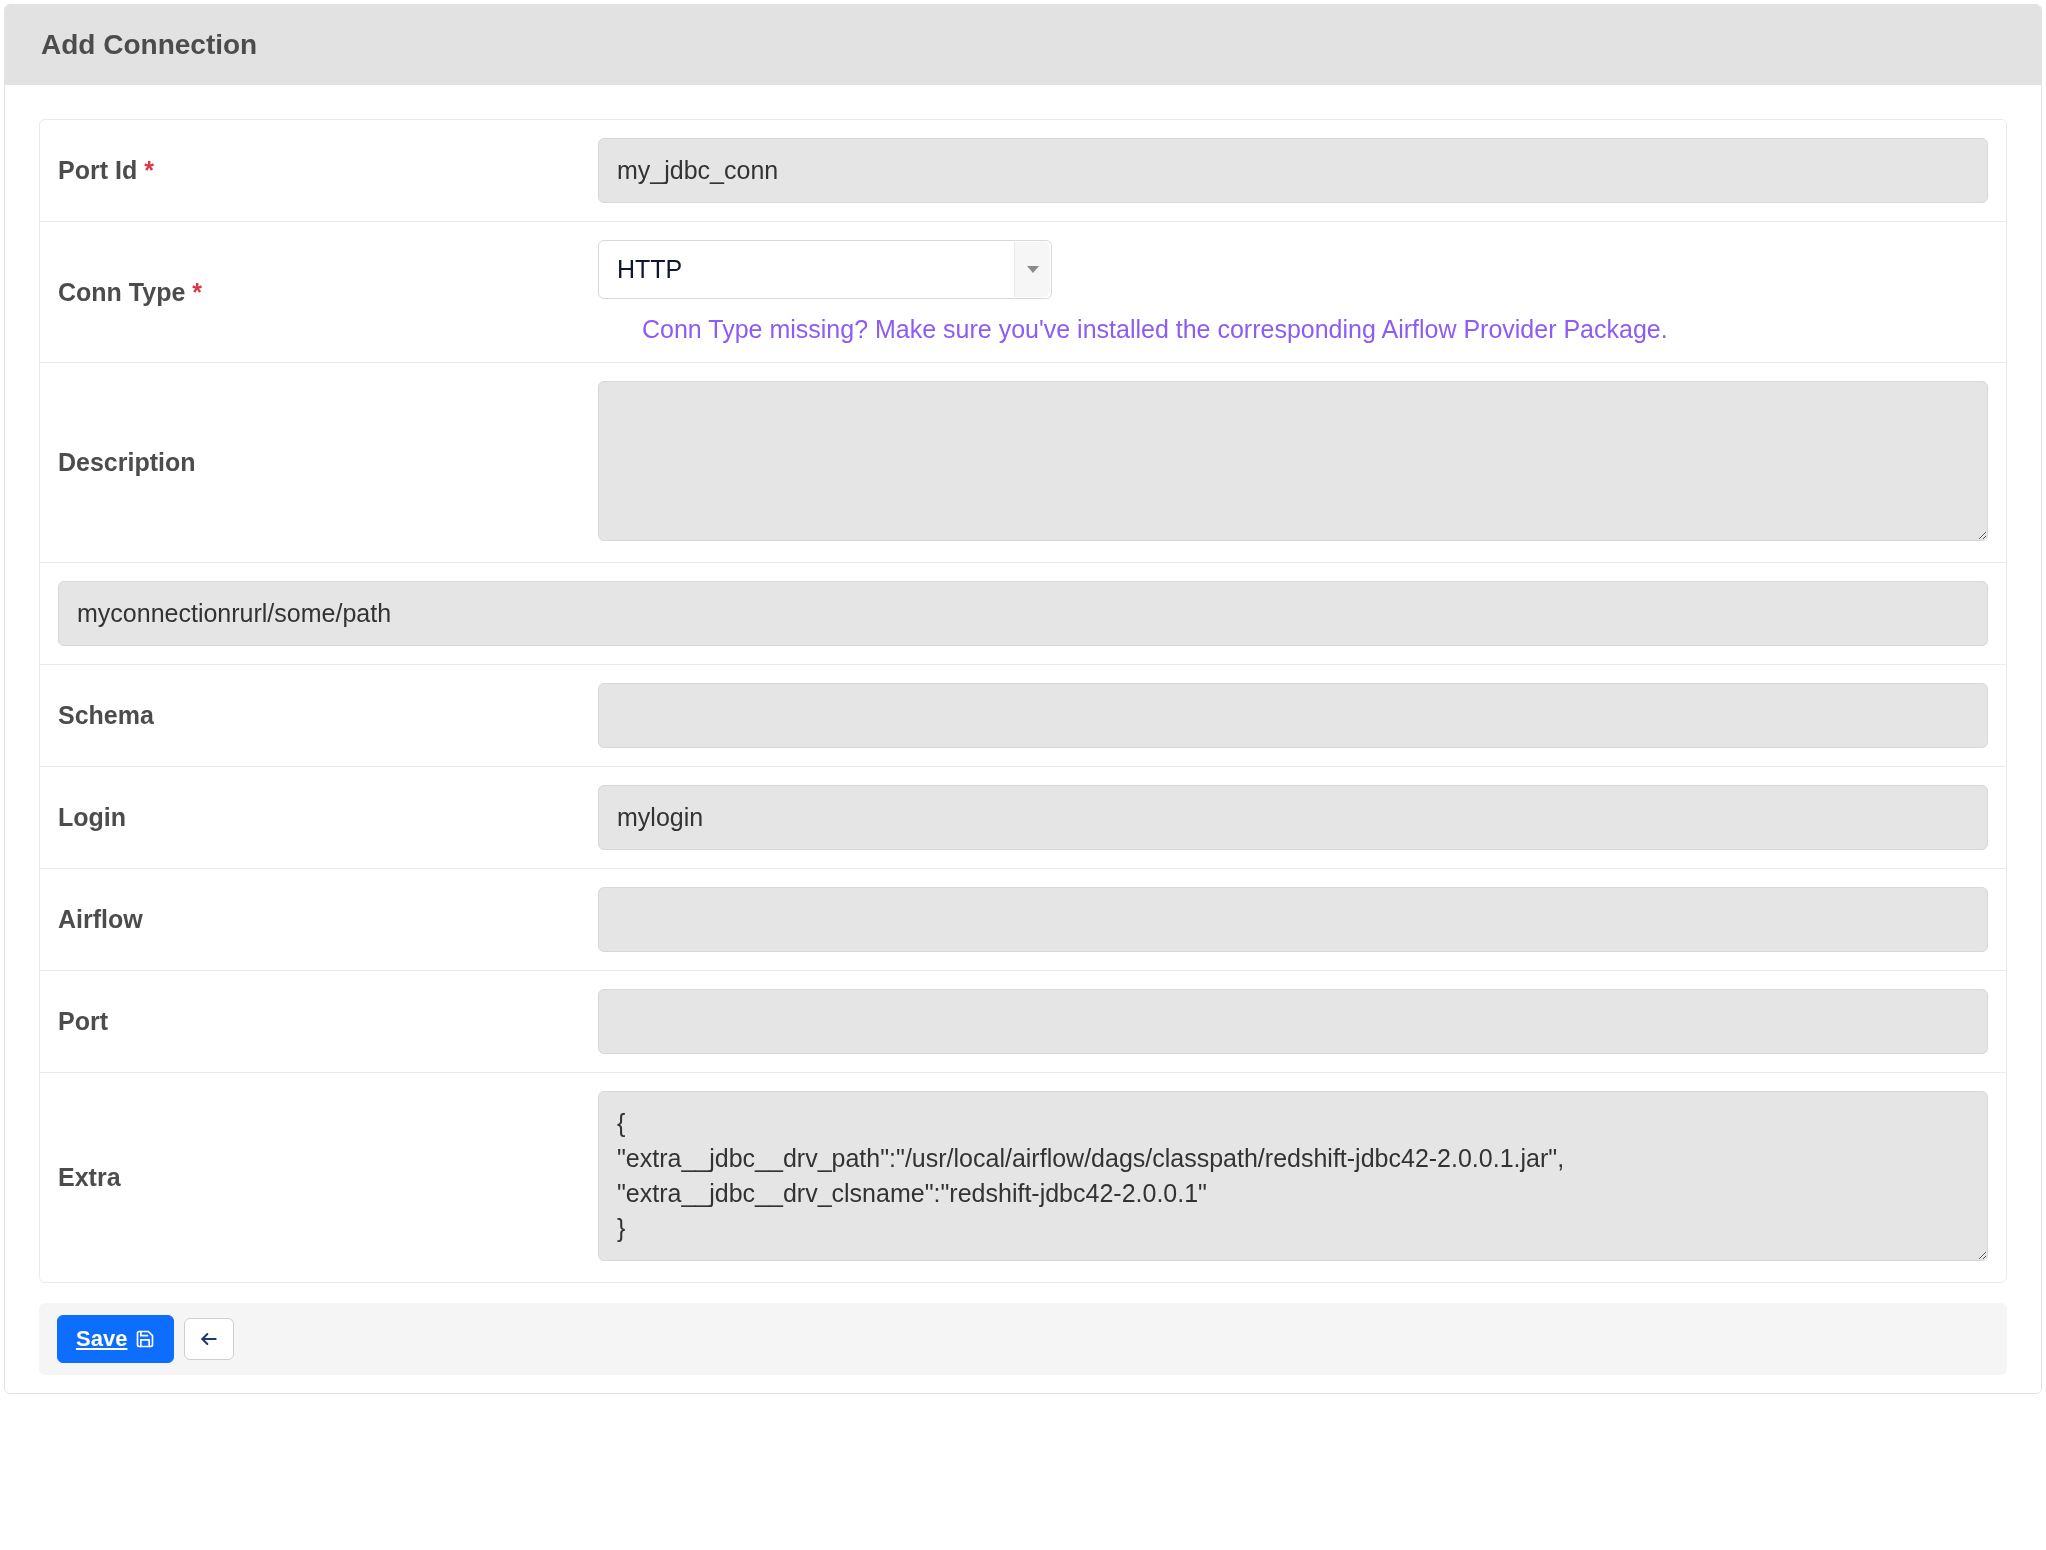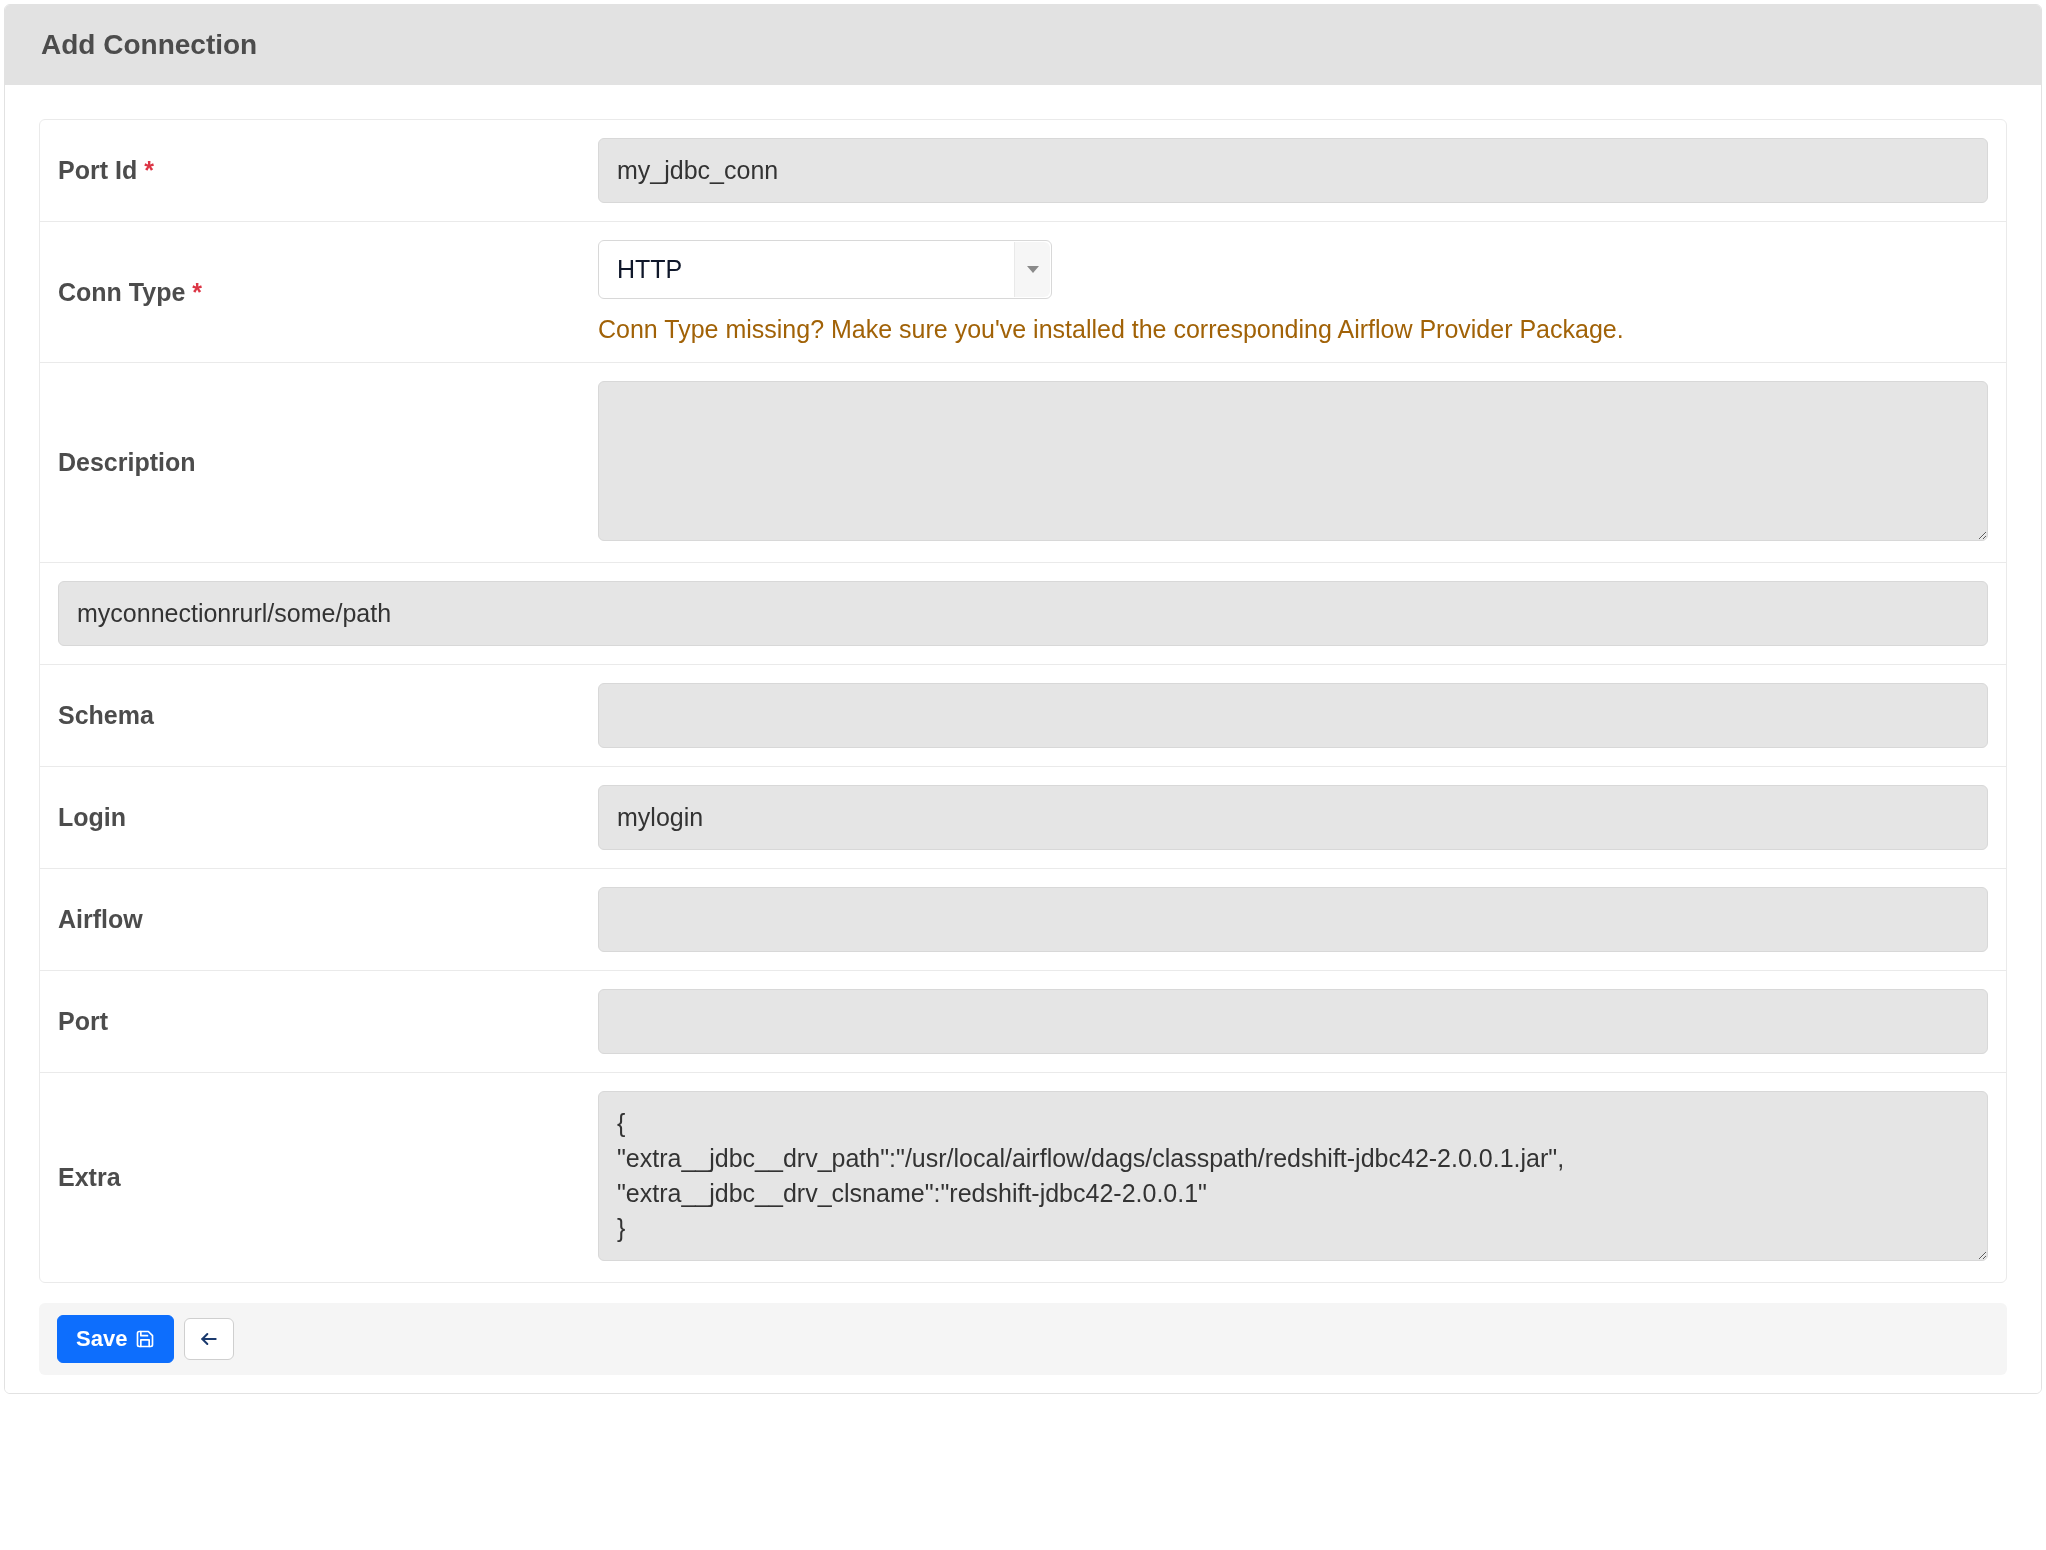--- a/index.html
+++ b/index.html
@@ -67,22 +67,23 @@
     padding: 14px 18px;
     color: #333;
     font-family: inherit;
     line-height: 1.4;
   }
 
   textarea.form-control { resize: vertical; }
 
   .help-text {
     font-size: 25px;
-    color: #a16207;
+    color: #8b5cf6;
     margin-top: 16px;
+    margin-left: 44px;
   }
 
   
   .select-wrap { display: inline-block; position: relative; }
   .select-control {
     width: 454px;
     border: 1px solid #d8d8d8;
     border-radius: 6px;
     background: #fff;
     font-size: 25px;
@@ -133,20 +134,21 @@
     border-radius: 6px;
     padding: 10px 18px;
     cursor: pointer;
     border: 1px solid transparent;
     line-height: 1.2;
   }
   .btn-primary {
     background: #0d6efd;
     color: #ffffff;
     border-color: #0d6efd;
+    text-decoration: underline;
   }
   .btn-default {
     background: #ffffff;
     color: #4c4c4c;
     border: 1px solid #cfcfcf;
     padding: 10px 14px;
   }
 
   .icon { display: inline-block; }
   .icon svg { display: block; }

